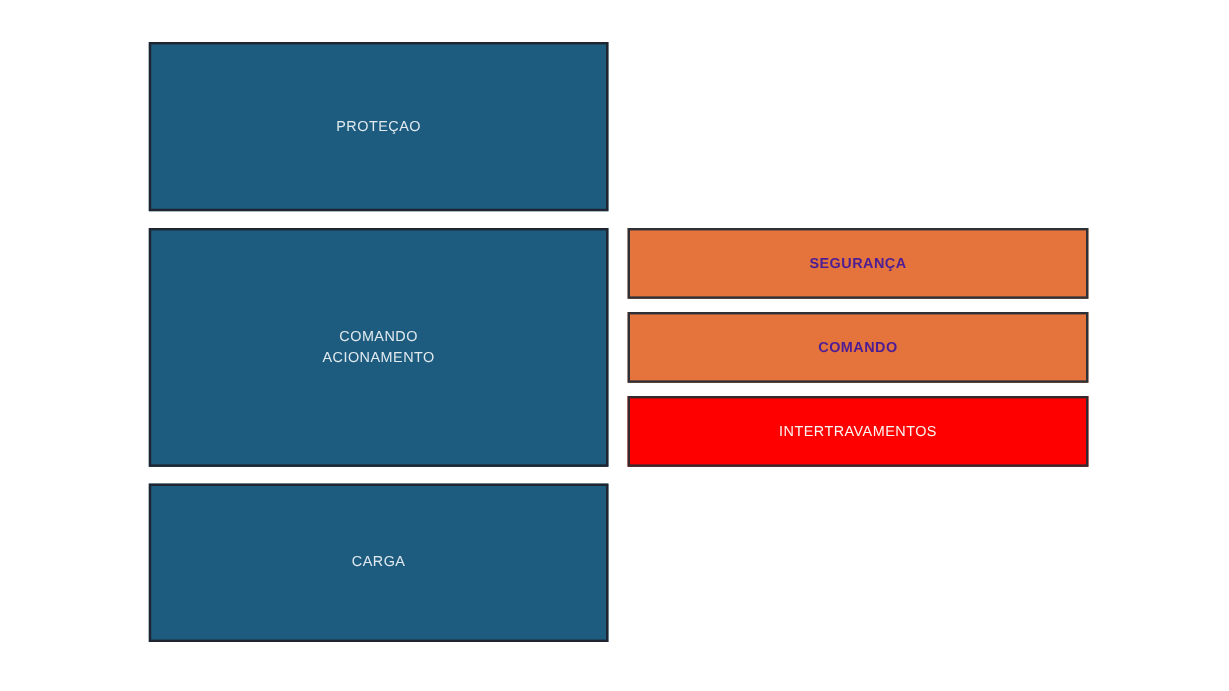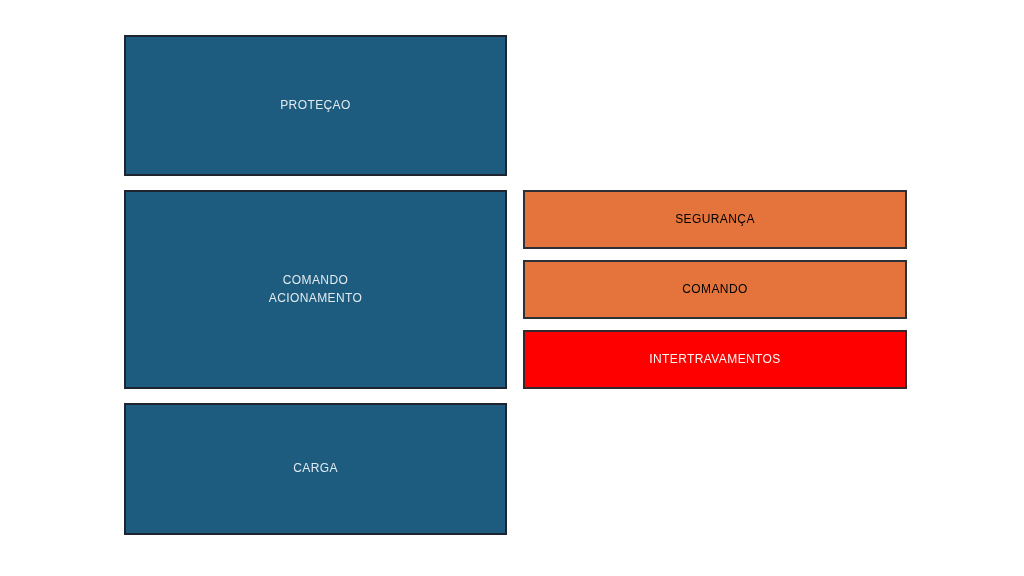--- a/index.html
+++ b/index.html
@@ -32,21 +32,21 @@
   }
   .teal {
     background: #1D5C7E;
     border: 2px solid #1E2430;
   }
   .teal .label { color: #E2EAF0; }
   .orange {
     background: #E4743B;
     border: 2px solid #2E3038;
   }
-  .orange .label { color: #000000; }
+  .orange .label { color: #4c1d95; font-weight: bold; }
   .red {
     background: #FE0000;
     border: 2px solid #35282C;
   }
   .red .label { color: #FBF7F2; }
 </style>
 </head>
 <body>
 
 <div class="stage">

